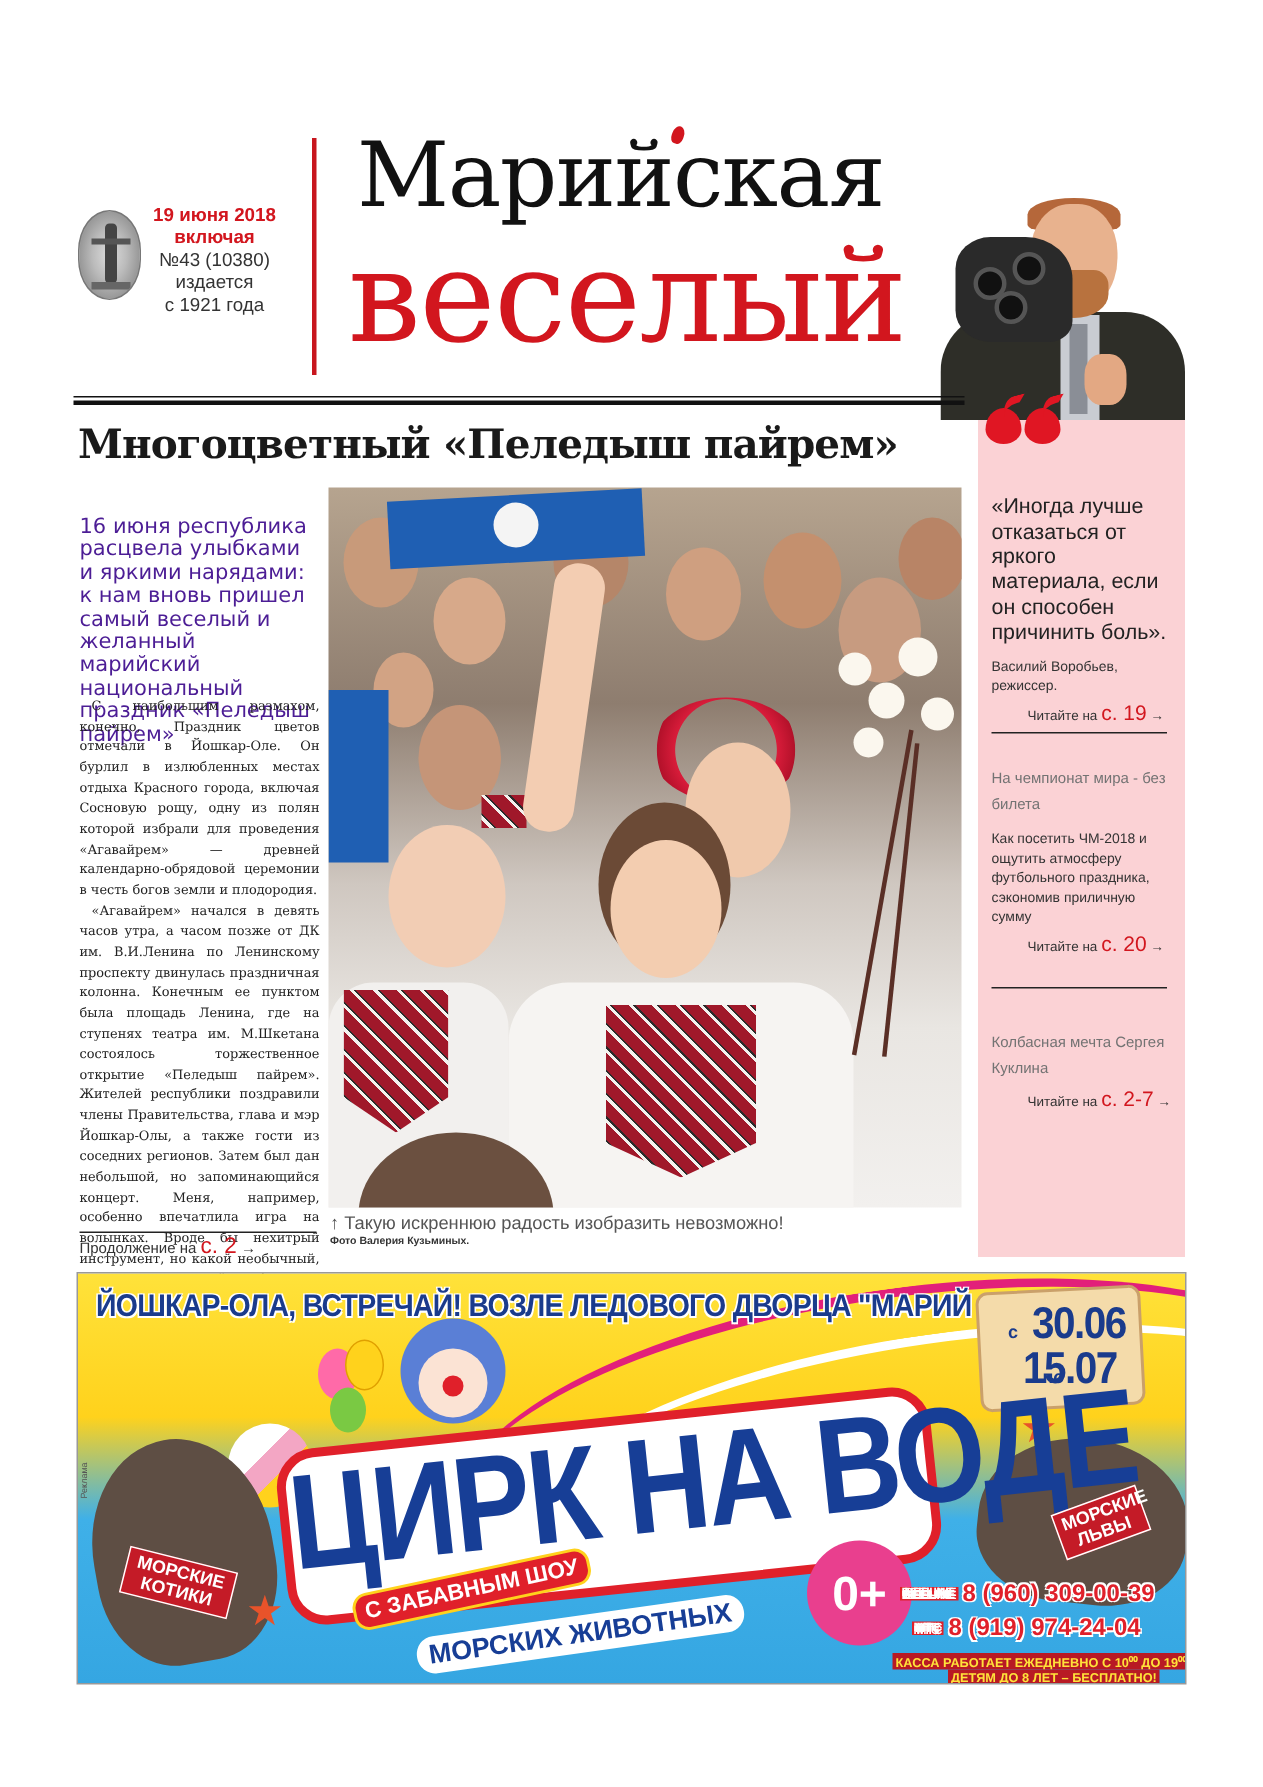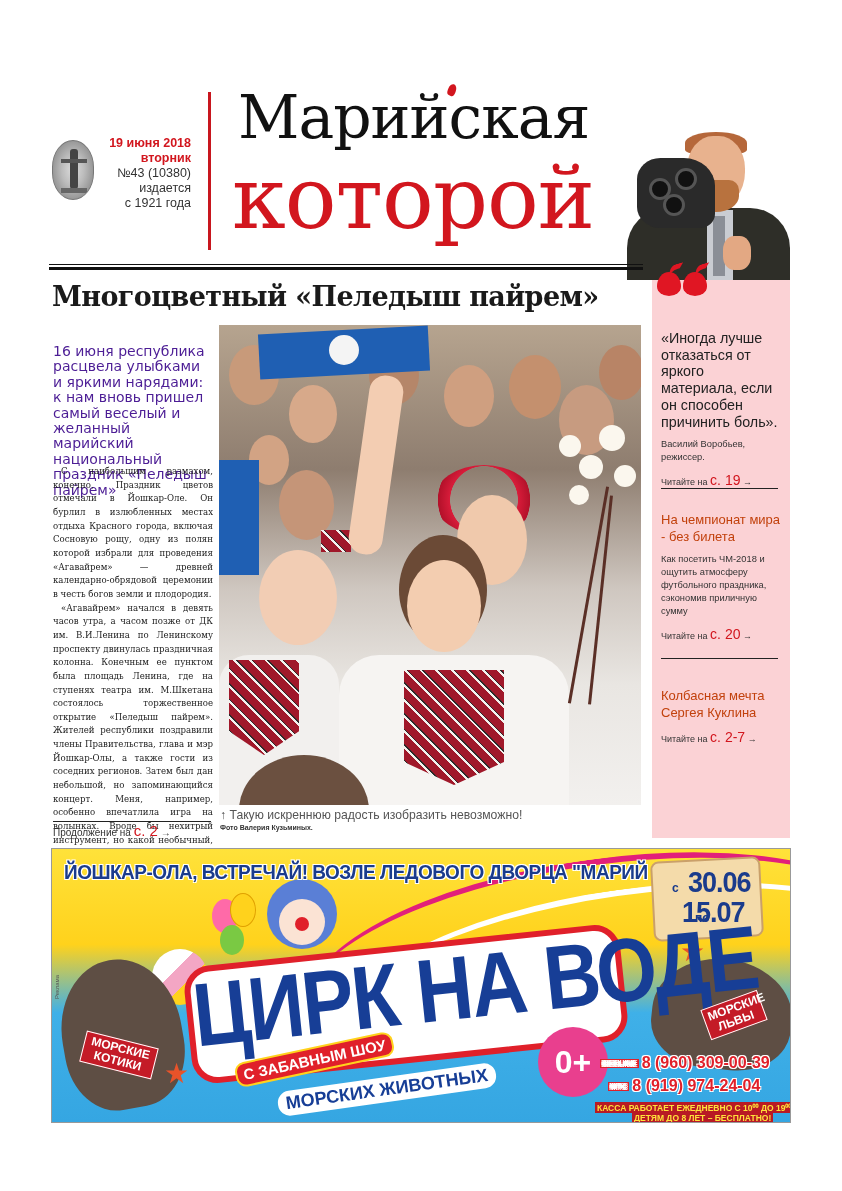--- a/index.html
+++ b/index.html
@@ -7,21 +7,21 @@
     body { position: relative; font-family: "Liberation Sans", sans-serif; color: #1a1a1a; }
 
     
     .emblem { position: absolute; left: 52px; top: 140px; width: 42px; height: 60px;
       border-radius: 50% / 45%; border: 1px solid #777; background:
       radial-gradient(ellipse at 50% 50%, #ddd 0%, #bbb 40%, #999 70%, #eee 100%); overflow: hidden; }
     .emblem .fig { position: absolute; left: 17px; top: 8px; width: 8px; height: 40px; background: #444; border-radius: 3px; }
     .emblem .fig2 { position: absolute; left: 8px; top: 18px; width: 26px; height: 4px; background: #555; }
     .emblem .base { position: absolute; left: 8px; bottom: 6px; width: 26px; height: 5px; background: #666; }
 
-    .issue-info { position: absolute; left: 95px; top: 136px; width: 96px; text-align: right; font-size: 12.5px; line-height: 15px; }
+    .issue-info { position: absolute; left: 95px; top: 136px; width: 96px; text-align: center; font-size: 12.5px; line-height: 15px; }
     .issue-info .date { color: #d2161e; font-weight: bold; }
     .issue-info .weekday { color: #d2161e; font-weight: bold; }
     .issue-info .plain { color: #333; }
 
     .mast-rule { position: absolute; left: 208px; top: 92px; width: 3px; height: 158px; background: #c8161e; }
 
     .title-line1 { position: absolute; left: 238px; top: 82px; font-family: "DejaVu Serif", serif; font-size: 60px; line-height: 70px; color: #111; letter-spacing: -1px; }
     .title-line2 { position: absolute; left: 232px; top: 150px; font-family: "DejaVu Serif", serif; font-size: 86px; line-height: 96px; color: #d2161e; letter-spacing: -1px; }
     .title-pen { position: absolute; left: 448px; top: 84px; width: 8px; height: 12px; background: #d2161e; border-radius: 50% 50% 40% 40%; transform: rotate(20deg); }
 
@@ -66,22 +66,22 @@
 
     
     .sidebar { position: absolute; left: 652px; top: 280px; width: 138px; height: 558px; background: #fbd2d5; }
     .quote-marks { position: absolute; left: 653px; top: 270px; width: 60px; height: 30px; }
     .qm { position: absolute; top: 2px; width: 24px; height: 24px; background: #e01623; border-radius: 50% 50% 50% 50% / 60% 60% 40% 40%; }
     .qm::before { content: ""; position: absolute; left: 12px; top: -8px; width: 12px; height: 14px; border-top: 5px solid #e01623; border-right: 5px solid transparent; border-radius: 60% 0 0 0; transform: rotate(-15deg); }
 
     .sb-block { position: absolute; left: 661px; width: 120px; }
     .sb-quote { font-size: 14.3px; line-height: 16.7px; color: #222; }
     .sb-small { font-size: 9.3px; line-height: 13px; color: #333; margin-top: 8px; }
-    .sb-head { font-size: 13px; line-height: 16.7px; color: #c2410c; }
-    .sb-read { font-size: 9px; line-height: 24px; color: #333; margin-top: 4px; }
+    .sb-head { font-size: 10px; line-height: 16.7px; color: #737373; }
+    .sb-read { font-size: 9px; line-height: 14px; color: #333; margin-top: 4px; margin-left: 24px; }
     .sb-read .pg { color: #d2161e; font-size: 14px; }
     .sb-rule { position: absolute; left: 661px; width: 117px; height: 1px; background: #222; }
 
     
     .ad { position: absolute; left: 51px; top: 848px; width: 740px; height: 275px; overflow: hidden;
       background: linear-gradient(180deg, #ffe23a 0%, #ffd21c 35%, #3fb0e8 60%, #35a6e2 100%); border: 1px solid #999; }
     .ad .rainbow1 { position: absolute; left: 250px; top: 10px; width: 600px; height: 220px; border-radius: 50%; border-top: 6px solid #e2207a; transform: rotate(-8deg); }
     .ad .rainbow2 { position: absolute; left: 280px; top: 40px; width: 600px; height: 220px; border-radius: 50%; border-top: 6px solid #ffffff; transform: rotate(-8deg); }
     .ad .top-line { position: absolute; left: 12px; top: 12px; font-size: 19px; font-weight: bold; color: #1a3b8c; letter-spacing: -0.5px; text-shadow: 1px 1px 0 #fff, -1px -1px 0 #fff, 1px -1px 0 #fff, -1px 1px 0 #fff; transform: scaleY(1.1); white-space: nowrap; }
     .ad .scroll { position: absolute; left: 600px; top: 10px; width: 110px; height: 80px; background: #f4dbaa; border: 2px solid #caa06a; border-radius: 8px; transform: rotate(-3deg); }
@@ -111,31 +111,31 @@
 <body>
 
 <div class="emblem">
   <div class="fig"></div>
     <div class="fig2"></div>
     <div class="base"></div>
 </div>
 
 <div class="issue-info">
   <div class="date">19 июня 2018</div>
-  <div class="weekday">вторник</div>
+  <div class="weekday">включая</div>
   <div class="plain">№43 (10380)</div>
   <div class="plain">издается</div>
   <div class="plain">с 1921 года</div>
 </div>
 
 <div class="mast-rule"></div>
 
 <div class="title-line1">Марийская</div>
 <div class="title-pen"></div>
-<div class="title-line2">которой</div>
+<div class="title-line2">веселый</div>
 
 <div class="portrait">
   <div class="body"></div>
   <div class="shirt"></div>
   <div class="tie"></div>
   <div class="hair"></div>
   <div class="head"></div>
   <div class="beard"></div>
   <div class="camera"></div>
   <div class="lens" style="left:22px;top:50px;"></div>

